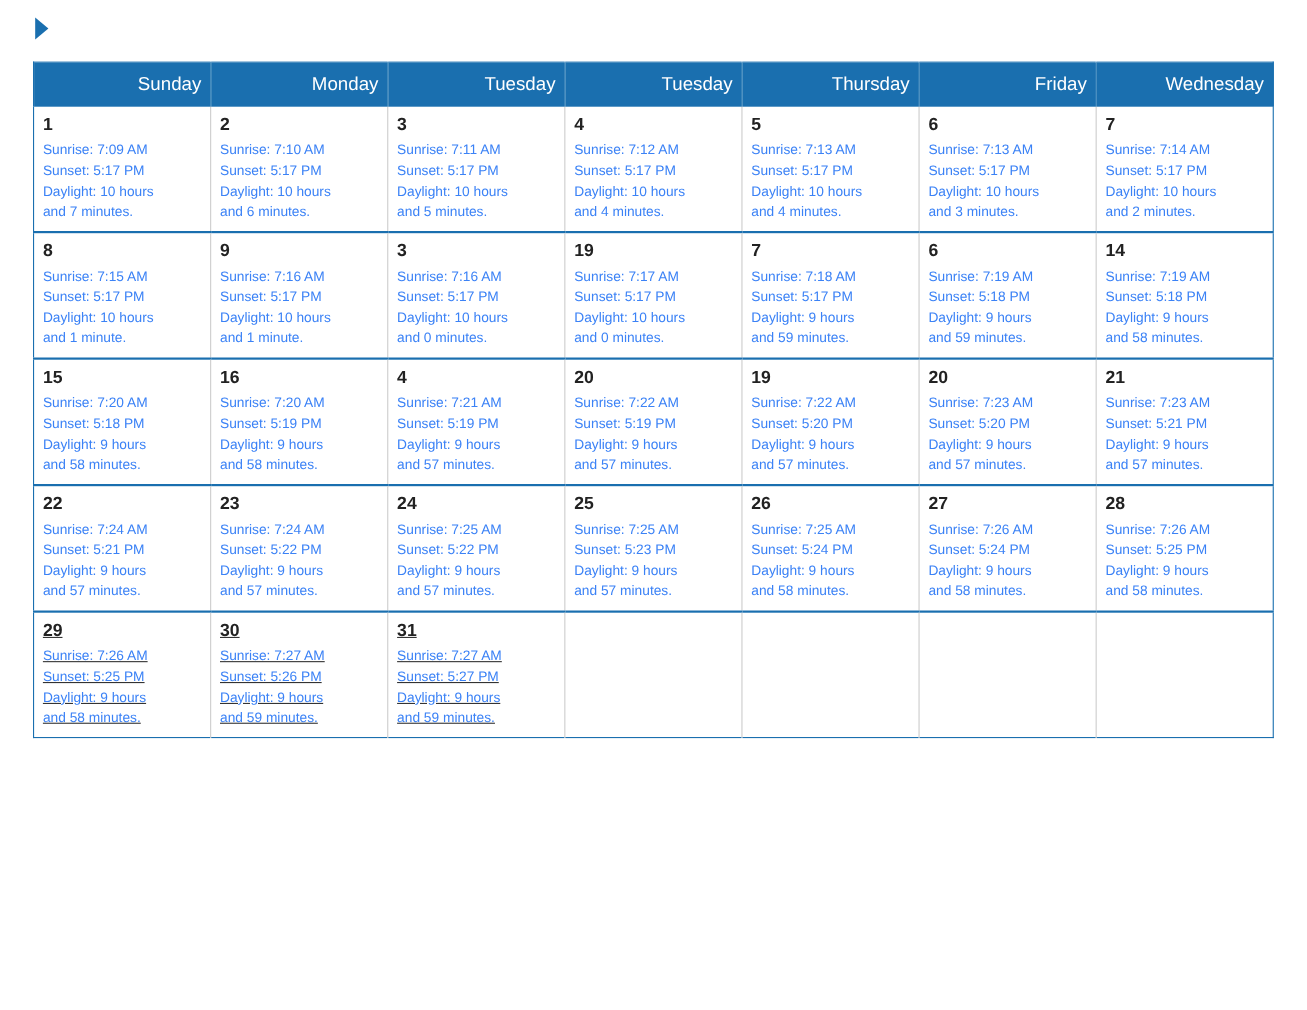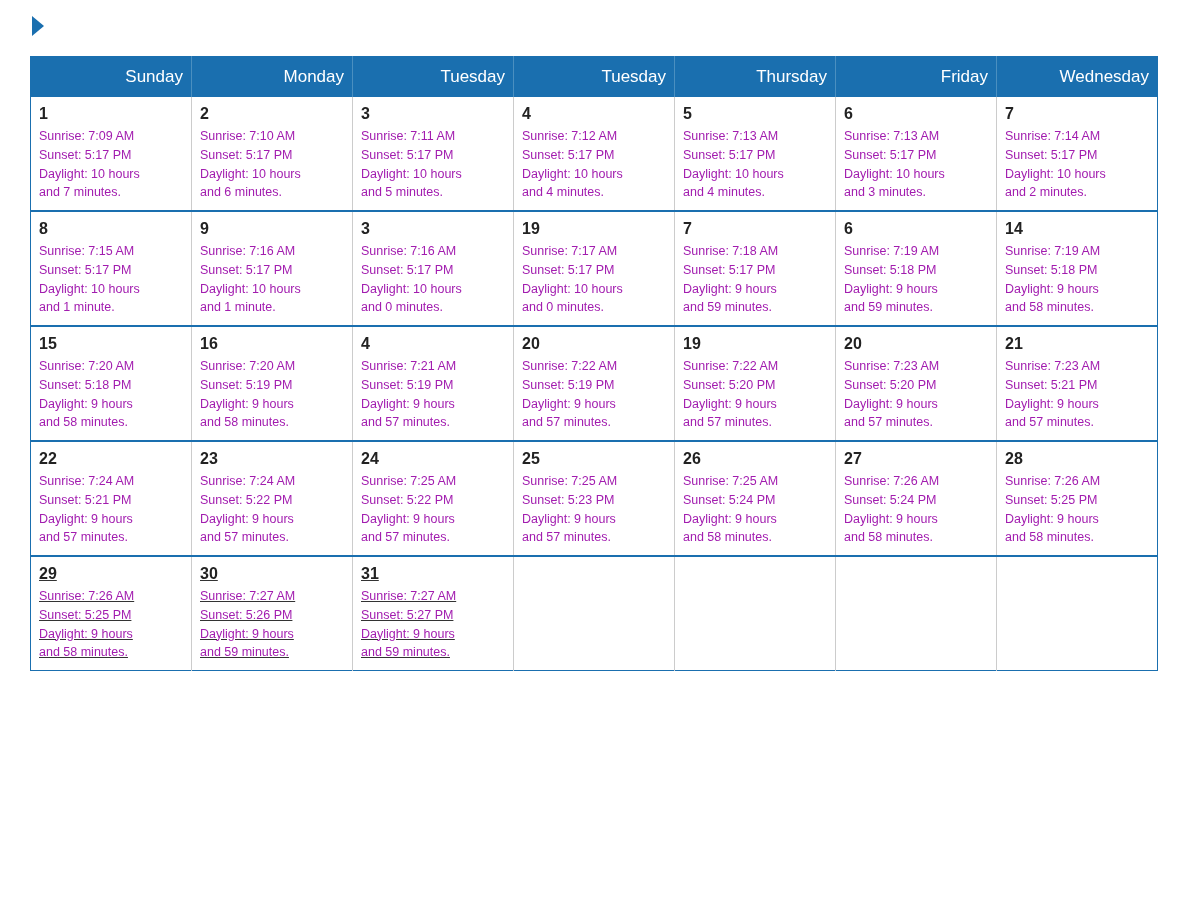--- a/index.html
+++ b/index.html
@@ -89,21 +89,21 @@
     }
     .day-number {
       font-size: 16px;
       font-weight: bold;
       color: #222;
       display: block;
       margin-bottom: 4px;
     }
     .day-info {
       font-size: 12.5px;
-      color: #a21caf;
+      color: #3b82f6;
       line-height: 1.5;
     }
     .empty-cell {
       background: #fff;
     }
   </style>
 </head>
 <body>
 
 <div class="header-area">

